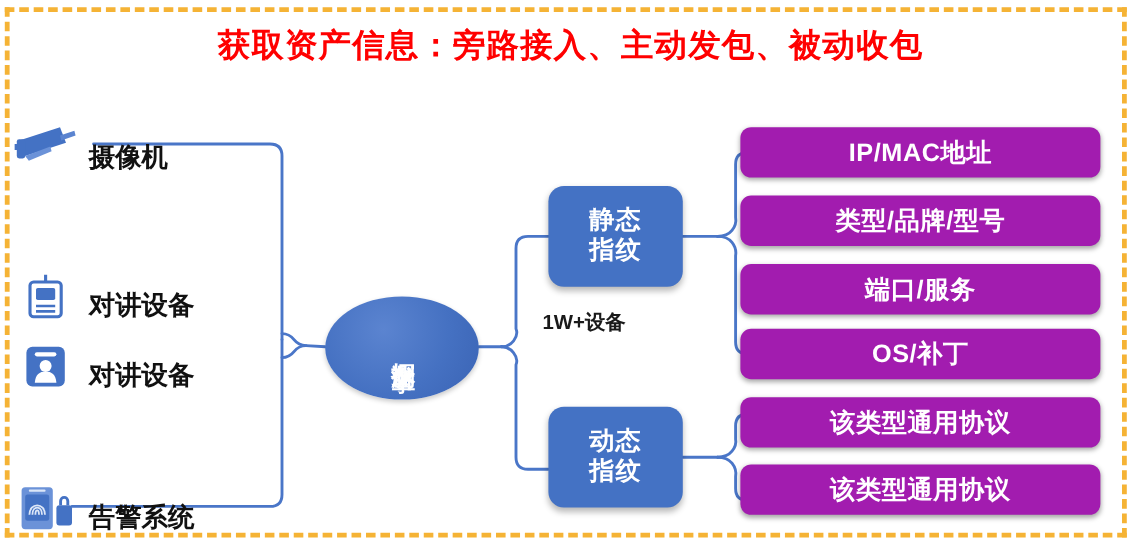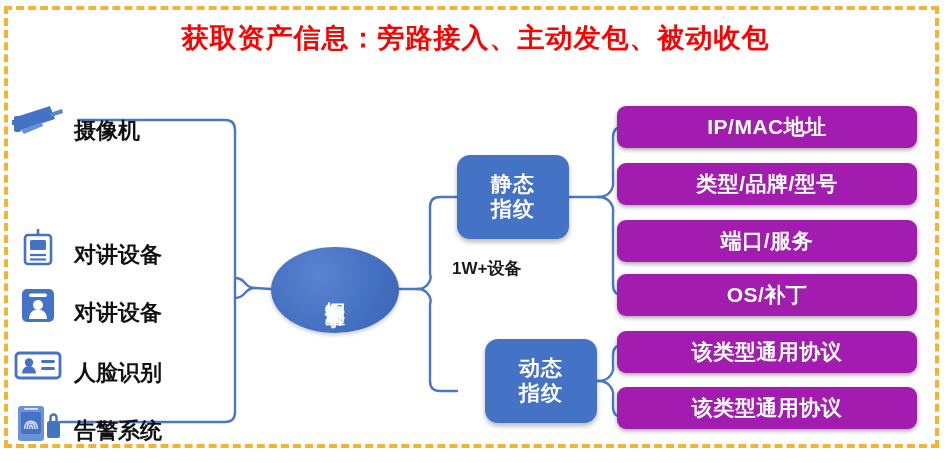--- a/index.html
+++ b/index.html
@@ -103,21 +103,21 @@
     align-items: center;
     justify-content: center;
     color: #ffffff;
     font-size: 21px;
     font-weight: bold;
     line-height: 1.18;
     text-align: center;
     letter-spacing: 1px;
   }
   #fp-static { left: 457px; top: 155px; }
-  #fp-dynamic { left: 457px; top: 339px; margin-left: 28px; }
+  #fp-dynamic { left: 457px; top: 339px; }
   
   #fp-caption {
     position: absolute;
     left: 452px;
     top: 258px;
     width: 130px;
     text-align: left;
     font-size: 17px;
     font-weight: bold;
     color: #1a1a1a;
@@ -223,32 +223,20 @@
       <svg width="52" height="40" viewBox="0 0 52 40">
         <rect x="10" y="4" width="32" height="33" rx="5" fill="#4472C4"></rect>
         <rect x="17" y="8.5" width="18" height="3.6" rx="1.8" fill="#ffffff"></rect>
         <circle cx="26" cy="20" r="5" fill="#ffffff"></circle>
         <path d="M17 34 C17.5 27 21 24.5 26 24.5 C31 24.5 34.5 27 35 34 Z" fill="#ffffff"></path>
       </svg>
     </span>
     <span class="src-label">对讲设备</span>
   </div>
 
-  <div class="src-row" style="top:338px">
-    <span class="src-icon">
-      <svg width="52" height="40" viewBox="0 0 52 40">
-        <rect x="4" y="8" width="44" height="25" rx="3.5" fill="none" stroke="#4472C4" stroke-width="2.8"></rect>
-        <circle cx="17" cy="17.5" r="4.2" fill="#4472C4"></circle>
-        <path d="M10 28.5 C10.5 23 13.5 21 17 21 C20.5 21 23.5 23 24 28.5 Z" fill="#4472C4"></path>
-        <rect x="29" y="15" width="14" height="3" rx="1.5" fill="#4472C4"></rect>
-        <rect x="29" y="22" width="14" height="3" rx="1.5" fill="#4472C4"></rect>
-      </svg>
-    </span>
-    <span class="src-label">人脸识别</span>
-  </div>
 
   <div class="src-row" style="top:396px">
     <span class="src-icon">
       <svg width="52" height="40" viewBox="0 0 52 40">
         <rect x="6" y="3" width="26" height="35" rx="3" fill="#6B92D8"></rect>
         <rect x="9" y="9" width="20" height="22" rx="2" fill="#4472C4"></rect>
         <g stroke="#dce6f7" stroke-width="1.5" fill="none">
           <path d="M15 26 C15 18 23 18 23 26"></path>
           <path d="M17.5 26 C17.5 21 20.5 21 20.5 26"></path>
           <path d="M12.5 26 C12.5 15.5 25.5 15.5 25.5 26"></path>

